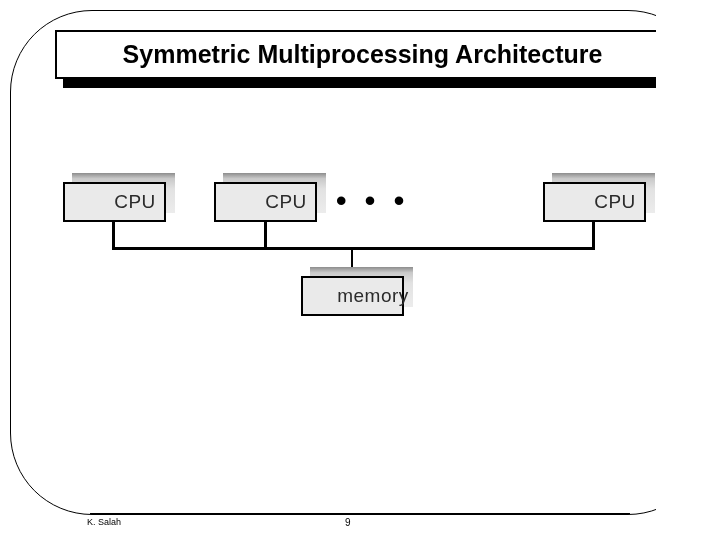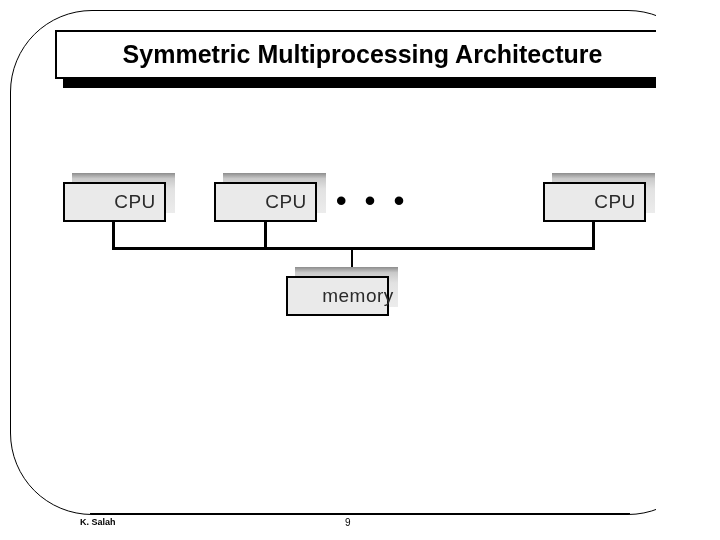--- a/index.html
+++ b/index.html
@@ -90,21 +90,21 @@
   .node .label {
     font-family: "Liberation Sans", sans-serif;
     font-size: 19px;
     color: #2b2b2b;
     letter-spacing: 0.5px;
     white-space: nowrap;
   }
   #cpu-0 { left: 63px; top: 182px; width: 103px; height: 40px; }
   #cpu-1 { left: 214px; top: 182px; width: 103px; height: 40px; }
   #cpu-2 { left: 543px; top: 182px; width: 103px; height: 40px; }
-  #memory-node { left: 286px; top: 276px; width: 103px; height: 40px; }
+  #memory-node { left: 301px; top: 276px; width: 103px; height: 40px; }
 
   
   #ellipsis {
     position: absolute;
     left: 336px;
     top: 186px;
     font-family: "Liberation Sans", sans-serif;
     font-size: 30px;
     font-weight: bold;
     letter-spacing: 5px;
@@ -138,24 +138,23 @@
     height: 1px;
     background: #000000;
   }
   .footer-text {
     position: absolute;
     top: 517px;
     color: #000000;
     white-space: nowrap;
   }
   #footer-author {
-    left: 80px;
+    left: 87px;
     font-family: "Liberation Sans", sans-serif;
     font-size: 9px;
-    font-weight: bold;
   }
   #footer-page {
     left: 345px;
     font-family: "Liberation Sans", sans-serif;
     font-size: 10px;
   }
   #footer-course {
     left: 524px;
     font-family: "Liberation Serif", serif;
     font-size: 12px;

